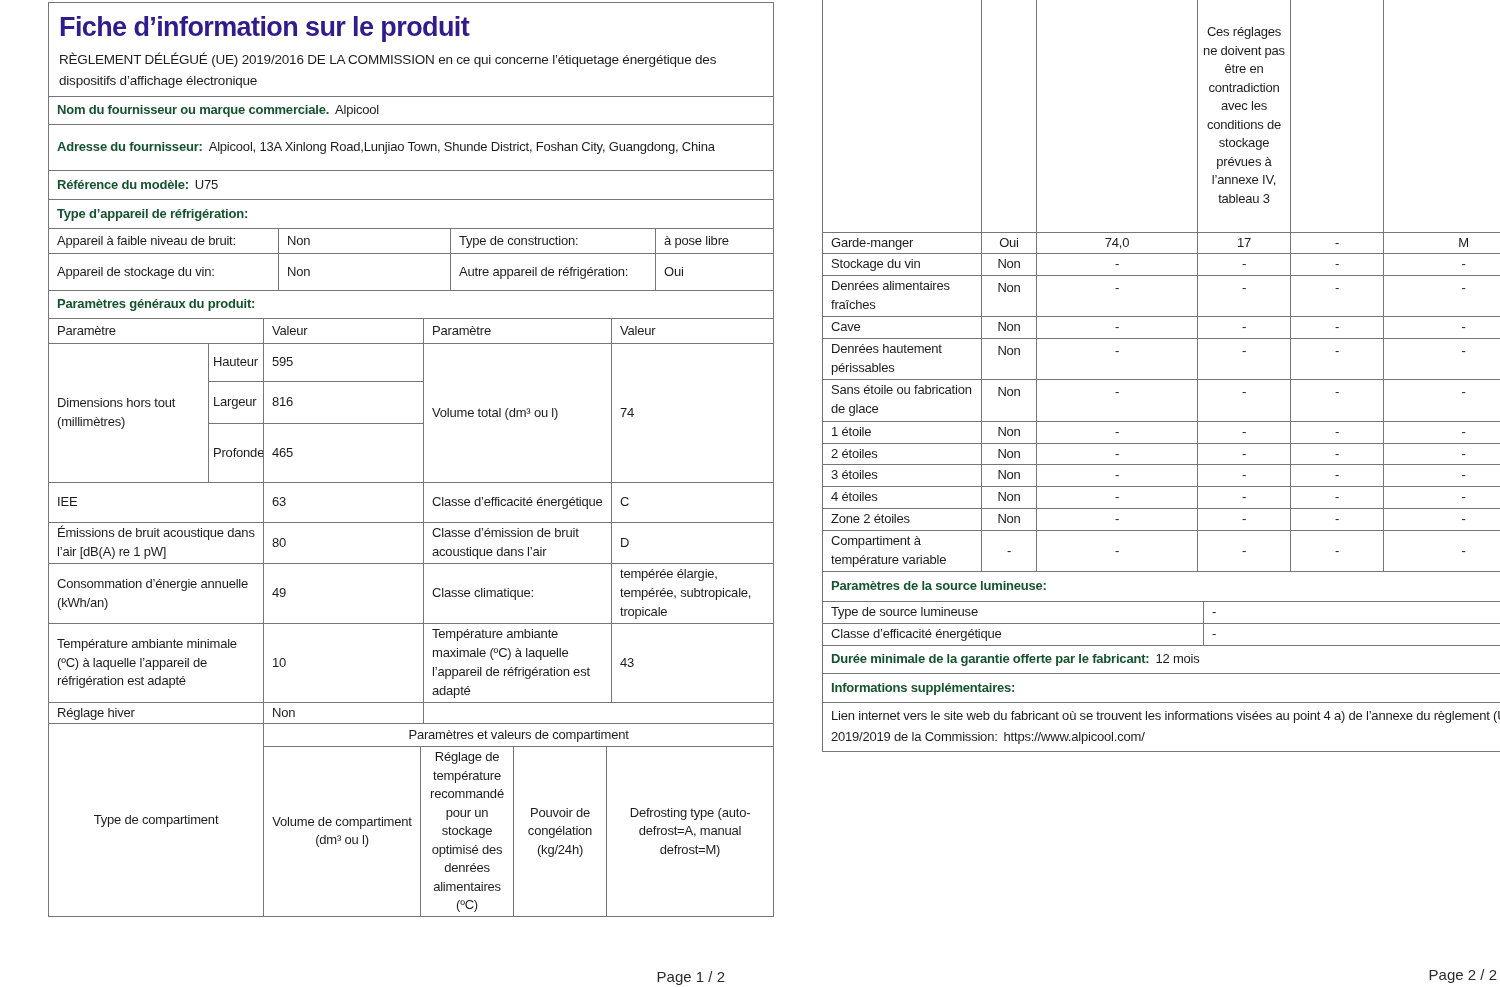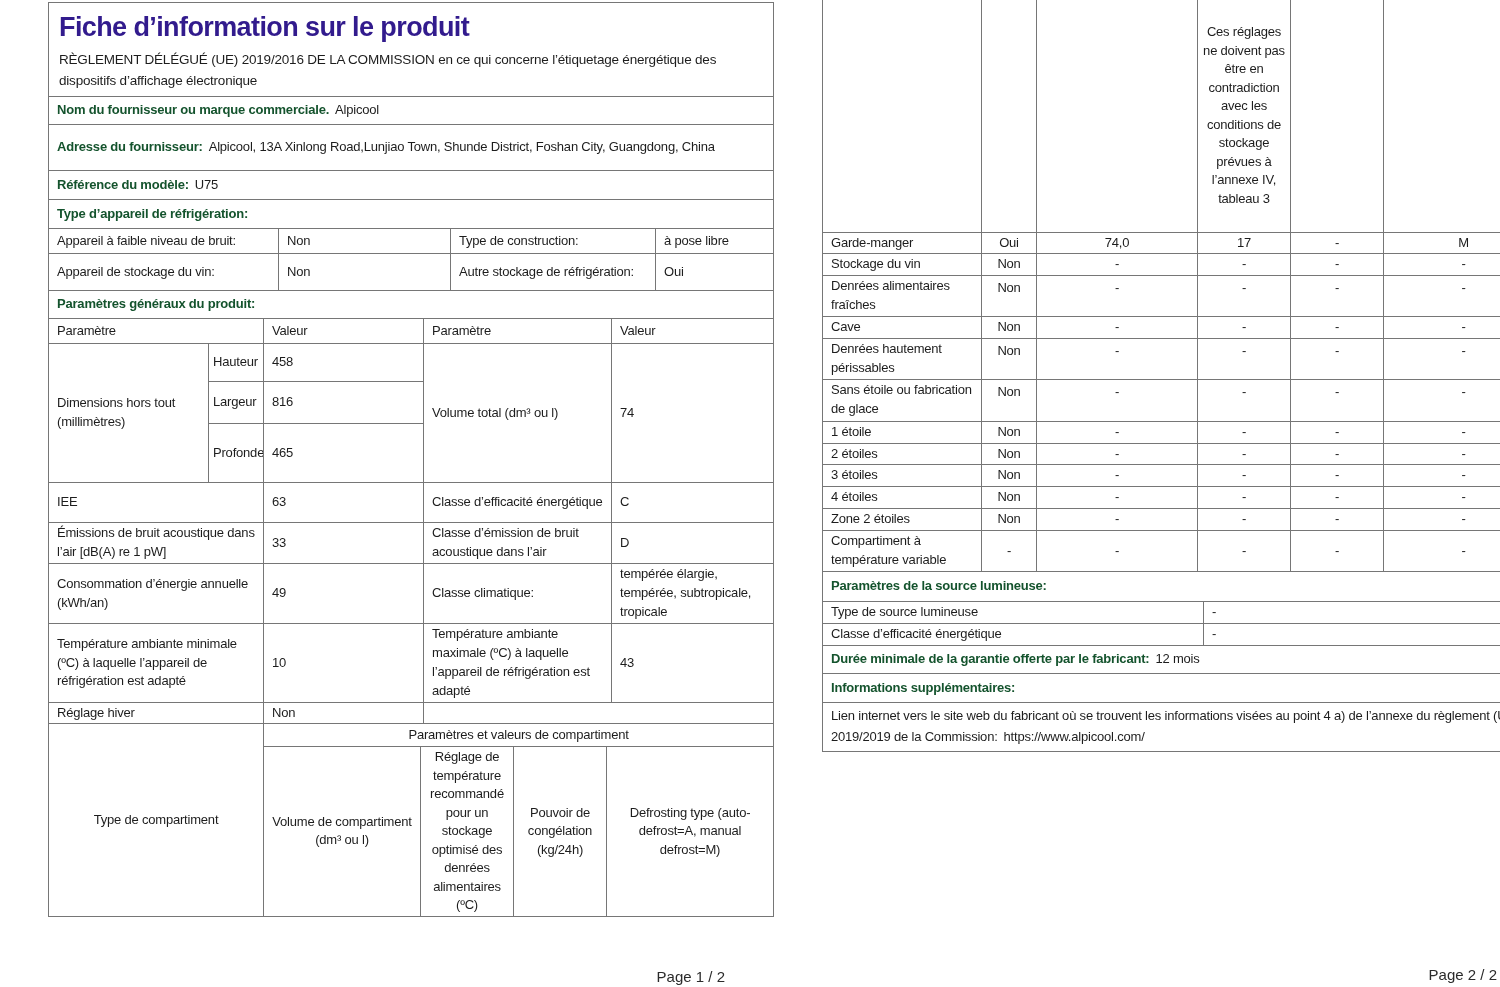--- a/index.html
+++ b/index.html
@@ -87,21 +87,21 @@
       <tbody>
           <tr style="height:25px">
         <td>Appareil à faible niveau de bruit:</td>
         <td>Non</td>
         <td>Type de construction:</td>
         <td>à pose libre</td>
       </tr>
       <tr style="height:37px">
         <td>Appareil de stockage du vin:</td>
         <td>Non</td>
-        <td>Autre stockage de réfrigération:</td>
+        <td>Autre appareil de réfrigération:</td>
         <td>Oui</td>
       </tr>
     </tbody>
       </table>
 
     <table style="width:725px; margin-top:-1px;">
       <colgroup>
           <col style="width:725px">
         </colgroup>
       <tbody>
@@ -124,41 +124,41 @@
       <tbody>
           <tr style="height:25px">
         <td colspan="2">Paramètre</td>
         <td>Valeur</td>
         <td>Paramètre</td>
         <td>Valeur</td>
       </tr>
       <tr style="height:38px">
         <td rowspan="3">Dimensions hors tout (millimètres)</td>
         <td class="np">Hauteur</td>
-        <td>458</td>
+        <td>595</td>
         <td rowspan="3">Volume total (dm³ ou l)</td>
         <td rowspan="3">74</td>
       </tr>
       <tr style="height:42px">
         <td class="np">Largeur</td>
         <td>816</td>
       </tr>
       <tr style="height:59px">
         <td class="np">Profondeur</td>
         <td>465</td>
       </tr>
       <tr style="height:40px">
         <td colspan="2">IEE</td>
         <td>63</td>
         <td>Classe d’efficacité énergétique</td>
         <td>C</td>
       </tr>
       <tr style="height:41px">
         <td colspan="2">Émissions de bruit acoustique dans l’air [dB(A) re 1 pW]</td>
-        <td>33</td>
+        <td>80</td>
         <td>Classe d’émission de bruit acoustique dans l’air</td>
         <td>D</td>
       </tr>
       <tr style="height:60px">
         <td colspan="2">Consommation d’énergie annuelle (kWh/an)</td>
         <td>49</td>
         <td>Classe climatique:</td>
         <td>tempérée élargie, tempérée, subtropicale, tropicale</td>
       </tr>
       <tr style="height:77px">

